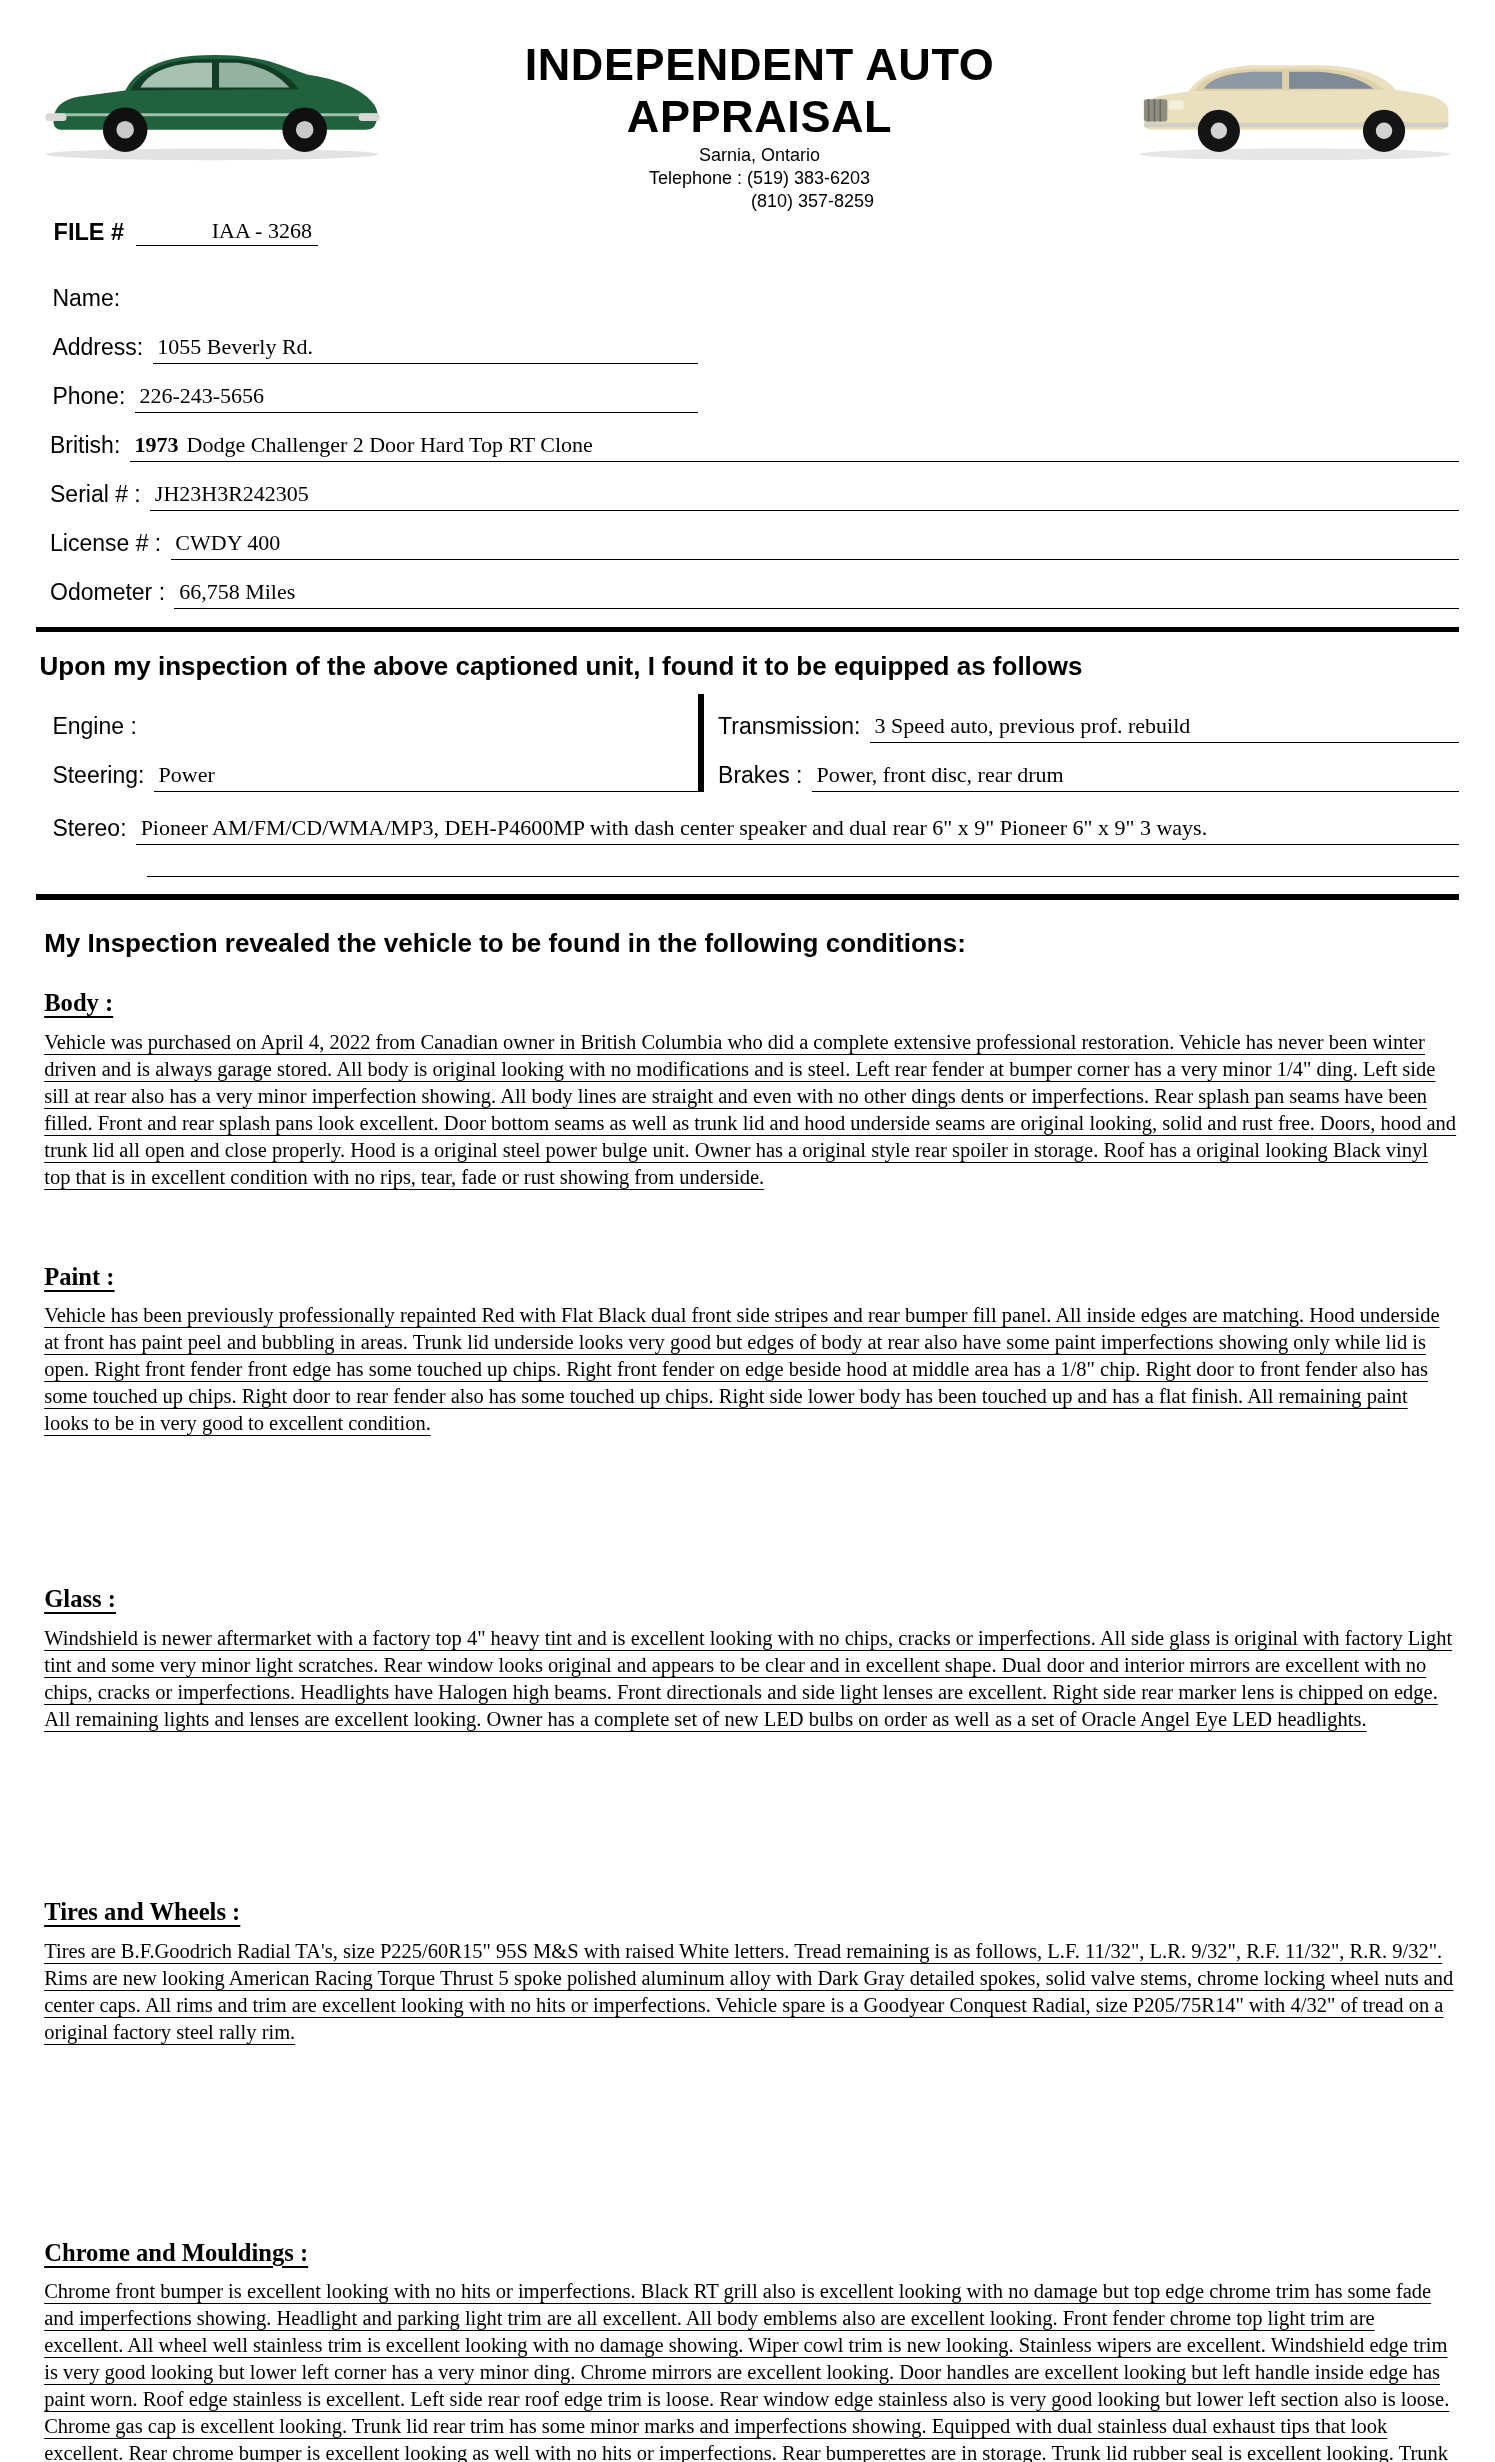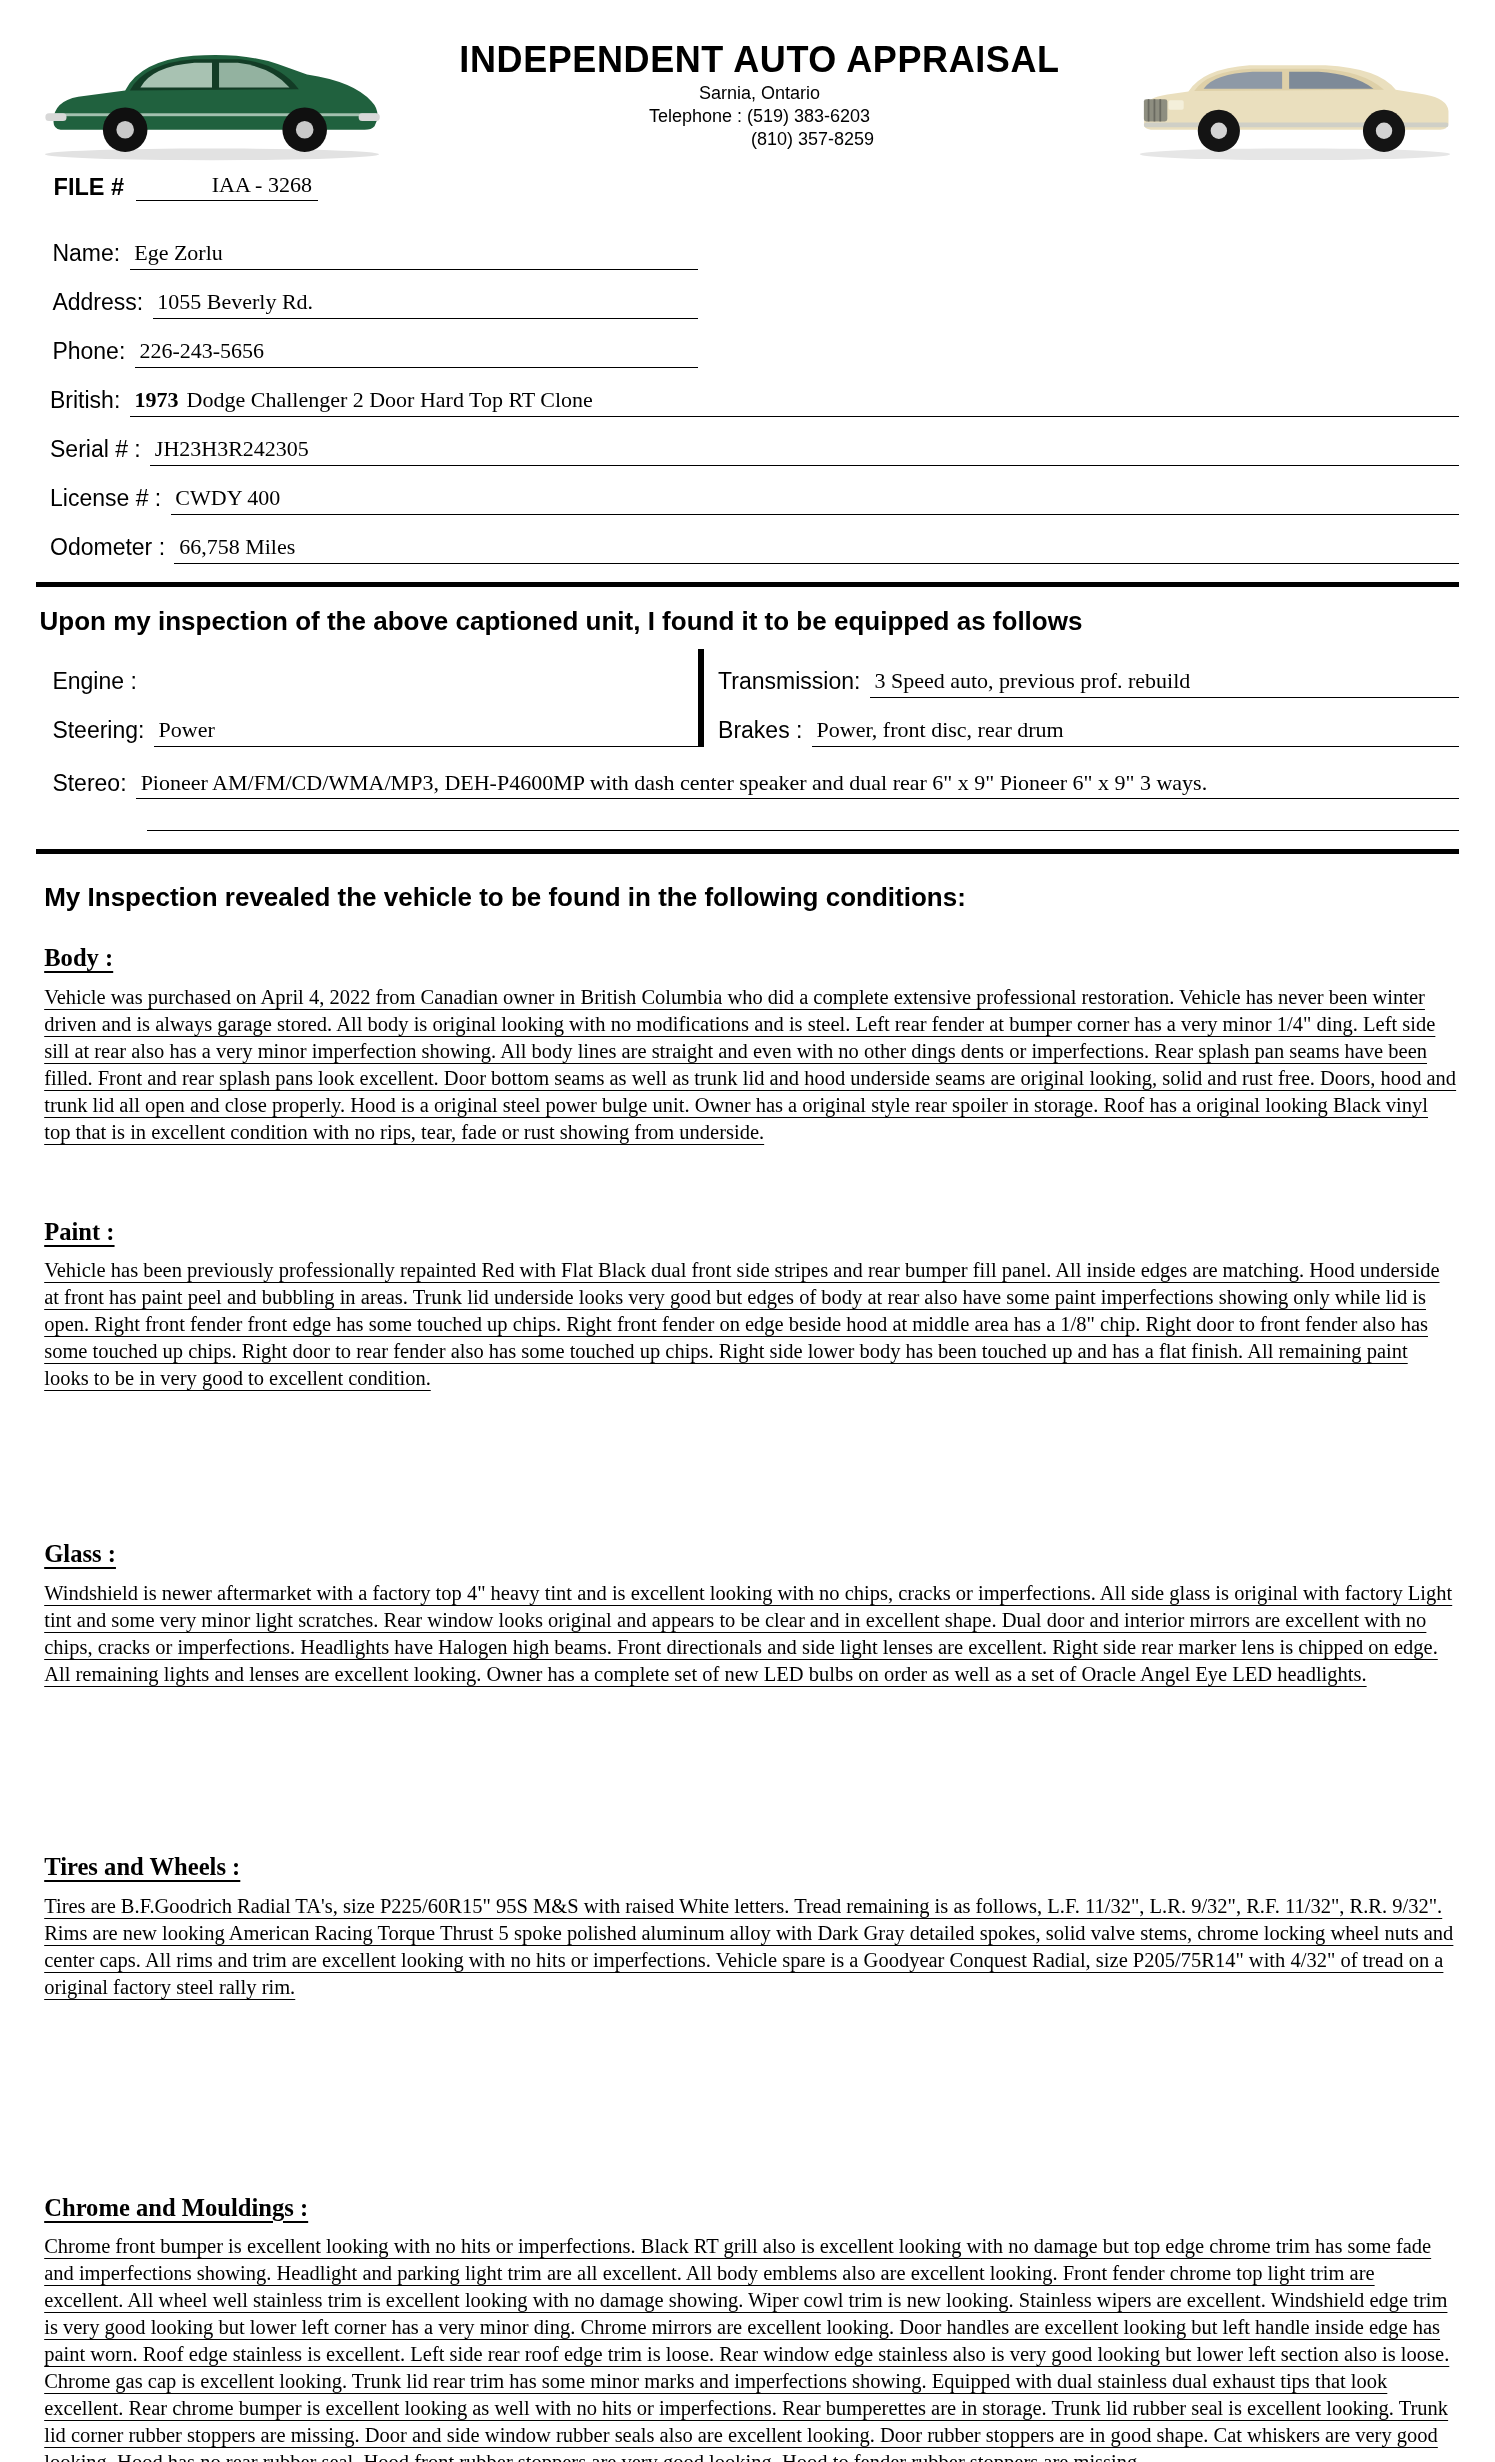--- a/index.html
+++ b/index.html
@@ -11,21 +11,21 @@
     overflow: hidden;
   }
   .page { width: 100%; height: 100%; padding: 23.5px 36px 0 36px; position: relative; }
 
   
   .header { display: flex; align-items: flex-start; }
   .car { flex: 0 0 auto; }
   .car-left svg  { width: 352px; height: 141px; }
   .car-right svg { width: 328px; height: 141px; }
   .header-center { flex: 1; text-align: center; padding-top: 15.2px; }
-  .title { font-size: 36px; font-weight: bold; letter-spacing: 0.6px; }
+  .title { font-size: 45px; font-weight: bold; letter-spacing: 0.6px; }
   .sub { font-size: 18px; margin-top: 2px; }
   .sub2 { padding-left: 106px; }
 
   
   .file-row { margin-top: 5.9px; padding-left: 17.6px; display: flex; align-items: flex-end; }
   .file-label { font-weight: bold; font-size: 23.5px; }
   .file-value {
     font-family: "Liberation Serif", serif; font-size: 22px;
     border-bottom: 1.8px solid #000; min-width: 182px;
     margin-left: 11.7px; padding: 0 5.9px 1.8px 5.9px; text-align: right;
@@ -129,21 +129,20 @@
 
   <div class="file-row">
     <span class="file-label">FILE #</span>
     <span class="file-value">IAA - 3268</span>
   </div>
 
   <div class="info-area">
     <div class="col-left">
       <div class="frow">
         <span class="flabel">Name:</span>
-        <span class="fvalue">Ege Zorlu</span>
       </div>
       <div class="frow">
         <span class="flabel">Address:</span>
         <span class="fvalue">1055 Beverly Rd.</span>
       </div>
       <div class="frow">
         <span class="flabel">Phone:</span>
         <span class="fvalue">226-243-5656</span>
       </div>
     </div>

